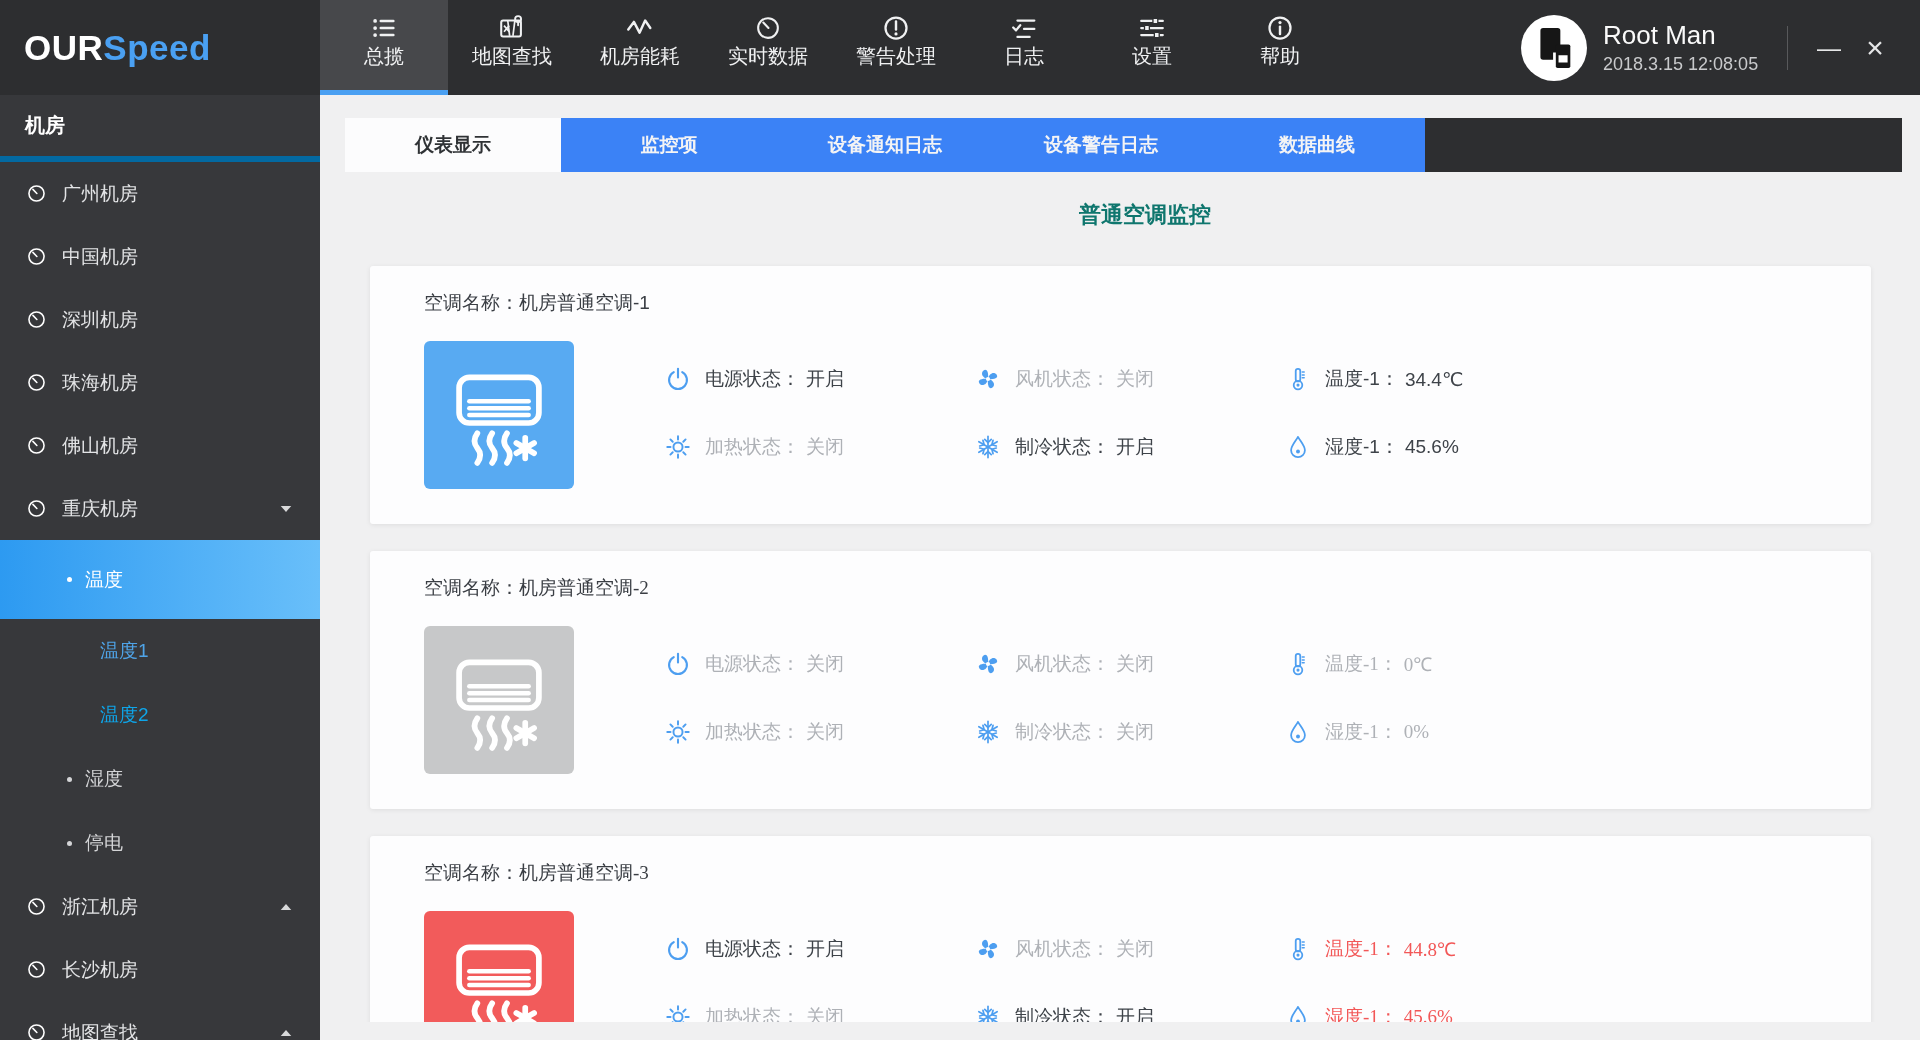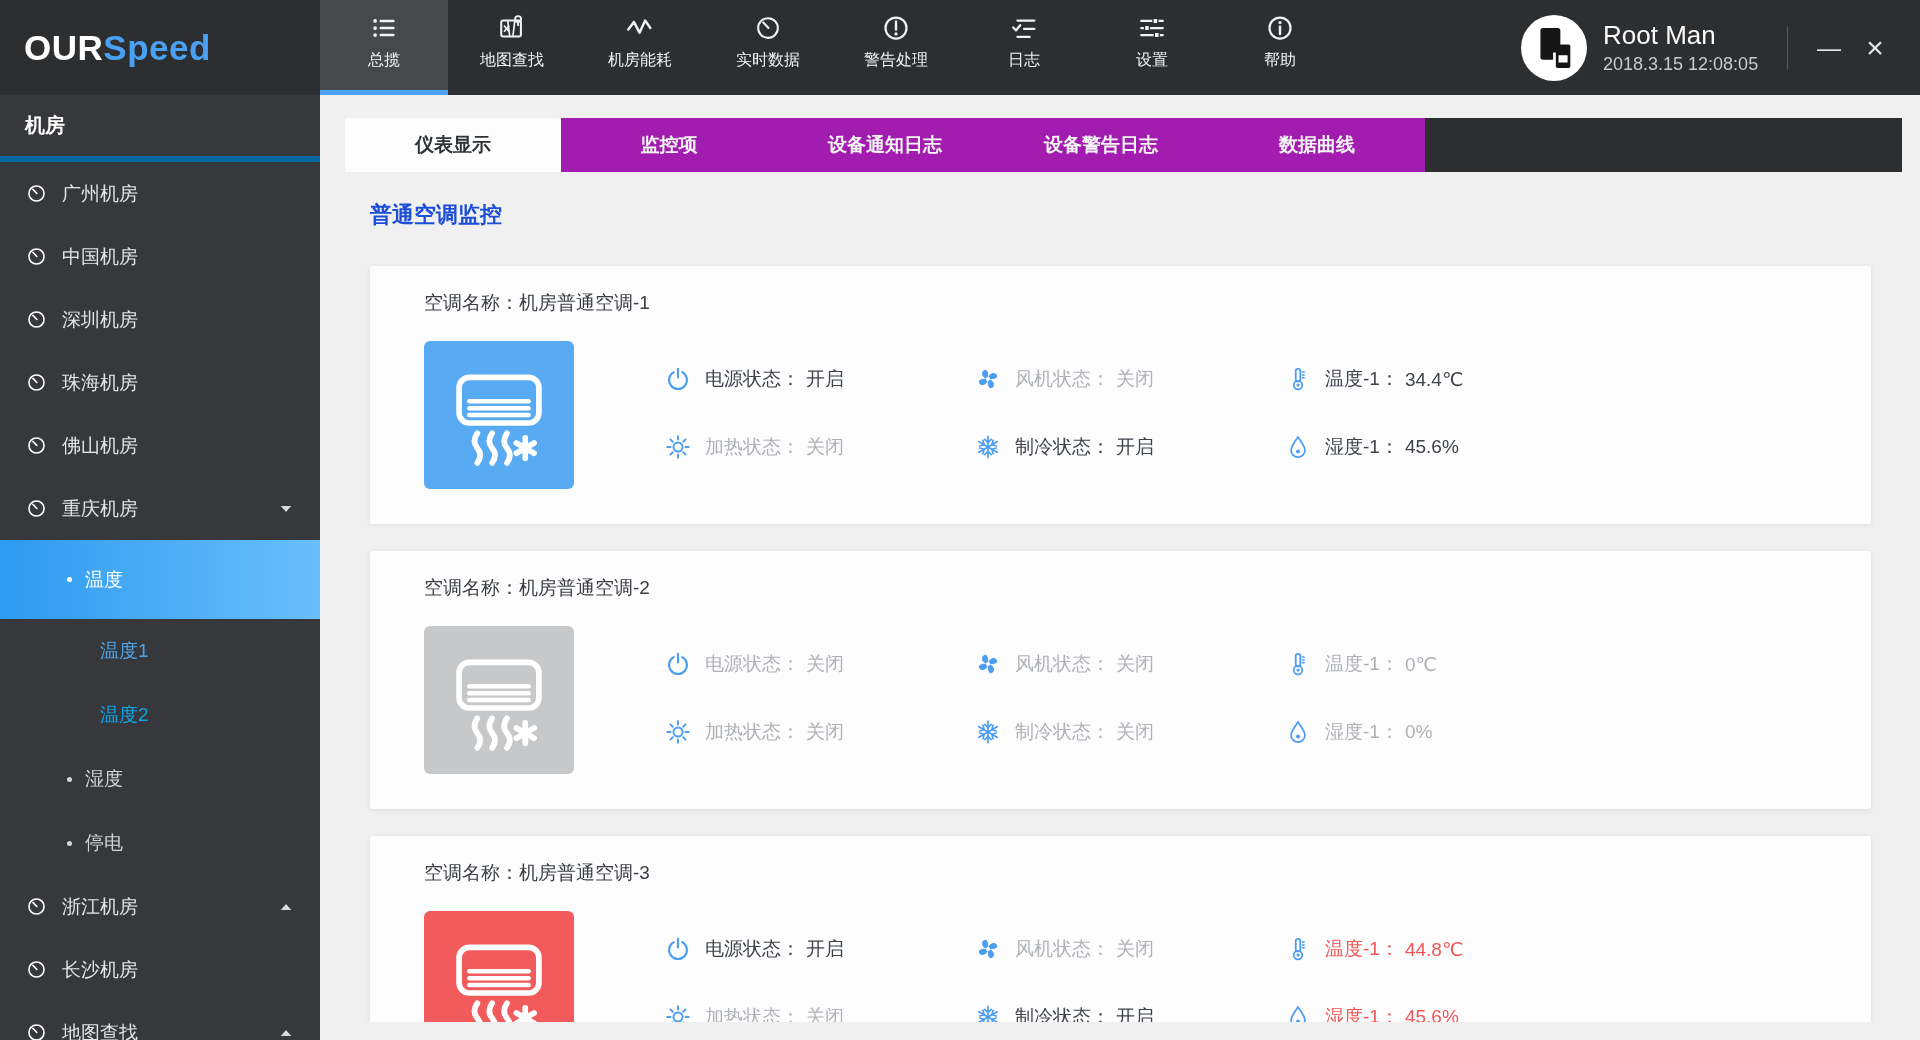--- a/index.html
+++ b/index.html
@@ -12,21 +12,21 @@
   .logo { position:absolute; left:24px; top:0; height:95px; display:flex; align-items:center;
           font-size:35px; font-weight:bold; letter-spacing:.5px; }
   .logo .lp { color:#ffffff; }
   .logo .la { color:#4aa0f2; }
 
   .topnav { position:absolute; left:320px; top:0; height:95px; display:flex; }
   .nav-item { position:relative; width:128px; height:95px; display:flex; flex-direction:column;
               align-items:center; justify-content:flex-start; cursor:pointer; color:#f0f1f2; }
   .nav-item .nicon { margin-top:13px; width:30px; height:30px; }
   .nav-item .nicon svg { width:30px; height:30px; display:block; }
-  .nav-item .nlabel { margin-top:7px; font-size:16px; }
+  .nav-item .nlabel { font-size:20px; }
   .nav-item.active { background:#47484b; }
   .nav-item.active::after { content:""; position:absolute; left:0; bottom:0; width:100%; height:5px; background:#4aa0f2; }
 
   .userbox { position:absolute; right:0; top:0; height:95px; display:flex; align-items:center; padding-right:22px; }
   .avatar { width:66px; height:66px; border-radius:50%; background:#ffffff; overflow:hidden;
             display:flex; align-items:center; justify-content:center; cursor:pointer; }
   .avatar svg { width:58px; height:58px; }
   .usertext { margin-left:16px; width:178px; }
   .username { color:#fafafa; font-size:26px; line-height:30px; }
   .userdate { color:#c9cacc; font-size:18px; margin-top:4px; }
@@ -52,29 +52,29 @@
   .sb-row.child { height:64px; padding-left:67px; color:#d4d5d7; }
   .sb-row.grandchild { height:64px; padding-left:100px; color:#0ea5e9; }
   .sb-row.grandchild.activechild { color:#4fa4e8; }
   .bullet { width:5px; height:5px; border-radius:50%; background:currentColor; margin-right:13px; flex:0 0 auto; }
 
   
   .main { position:absolute; left:320px; top:95px; width:1600px; height:945px;
           background:#f0f0f1; overflow:hidden; z-index:1; }
   .tabbar { margin:23px 18px 0 25px; height:54px; display:flex; }
   .tab { width:216px; height:54px; display:flex; align-items:center; justify-content:center;
-         background:#a21caf; color:#f4f4f5; font-size:19px; font-weight:bold; cursor:pointer; }
+         background:#3b82f6; color:#f4f4f5; font-size:19px; font-weight:bold; cursor:pointer; }
   .tab.active { background:#fcfcfd; color:#2f3235; }
   .tab-filler { flex:1; background:#2d2e30; }
 
-  .section-title { margin:28px 0 0 50px; font-size:22px; font-weight:bold; color:#1d4ed8; height:30px; line-height:30px; }
+  .section-title { margin:28px 0 0 50px; font-size:22px; font-weight:bold; color:#0f766e; height:30px; line-height:30px;text-align:center; }
 
   .card { position:relative; margin:36px 0 0 50px; width:1501px; height:258px; background:#fdfdfe;
           border-radius:3px; box-shadow:0 1px 5px rgba(0,0,0,0.08); }
-  .card + .card { margin-top:27px; }
+  .card + .card { margin-top:27px;font-family:Liberation Serif, serif; }
   .card-title { position:absolute; left:54px; top:24px; font-size:19px; color:#3a3e44; }
   .tile { position:absolute; left:54px; top:75px; width:150px; height:148px; border-radius:6px;
           display:flex; align-items:center; justify-content:center; }
   .tile svg { width:114px; height:114px; display:block; }
 
   .stats { position:absolute; left:295px; top:79px; right:20px; display:grid;
            grid-template-columns:310px 310px 1fr; grid-auto-rows:68px; }
   .stat { display:flex; align-items:center; }
   .sicon { width:26px; height:26px; margin-right:14px; color:#4d9ef0; flex:0 0 auto; }
   .sicon svg { width:26px; height:26px; display:block; }

